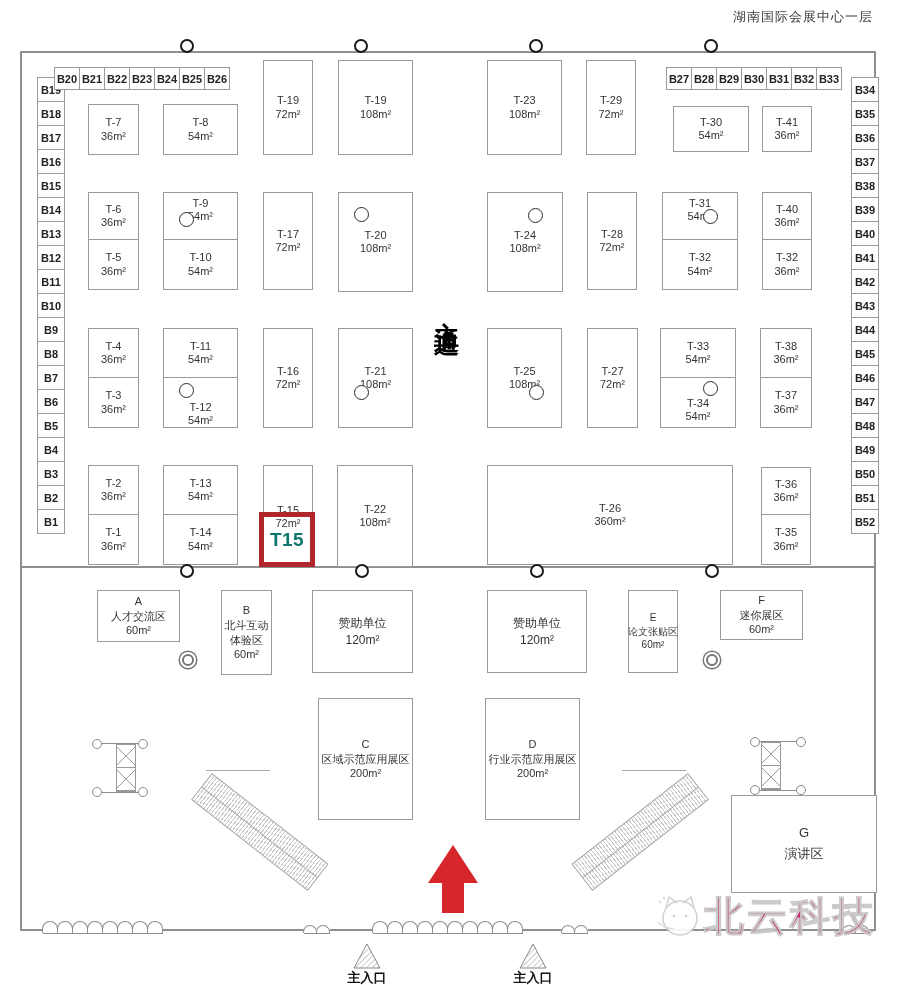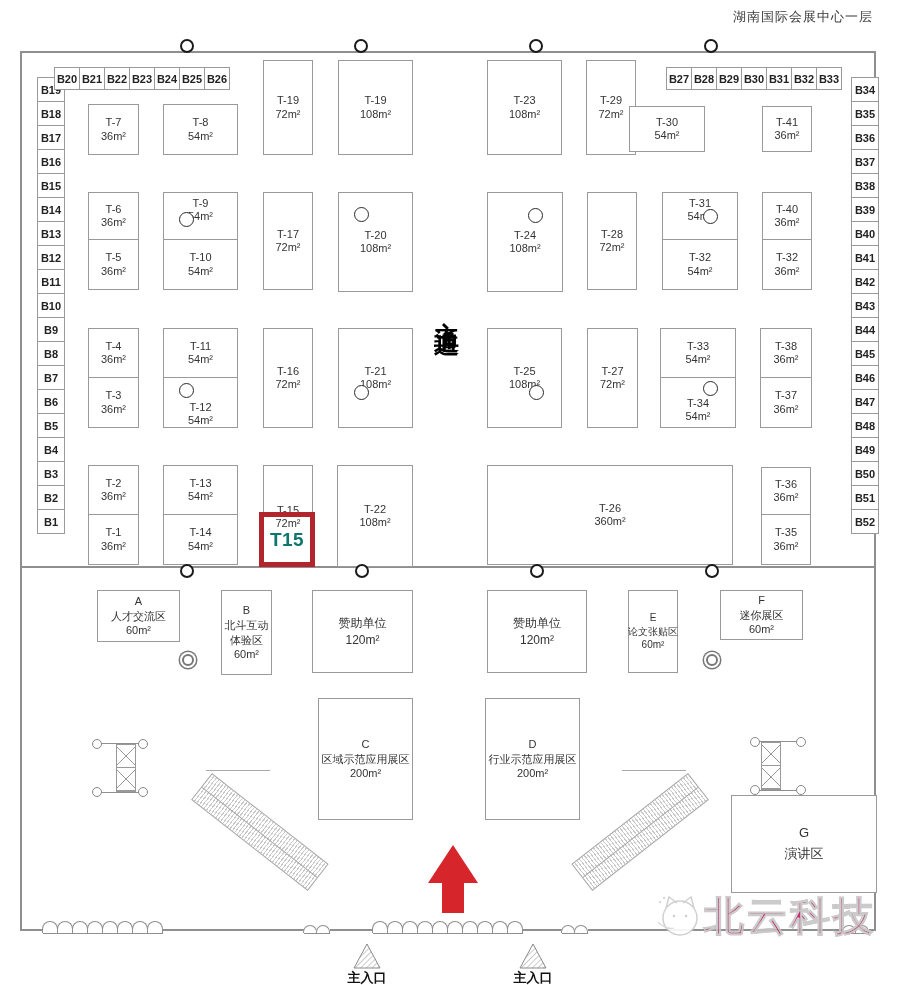--- a/index.html
+++ b/index.html
@@ -192,21 +192,21 @@
       <span>108m²</span>
     </div>
   <div class="booth" style="left:487px;top:60px;width:75px;height:95px">
       <span>T-23</span>
       <span>108m²</span>
     </div>
   <div class="booth" style="left:586px;top:60px;width:50px;height:95px">
       <span>T-29</span>
       <span>72m²</span>
     </div>
-  <div class="booth" style="left:629px;top:106px;width:76px;height:46px">
+  <div class="booth" style="left:673px;top:106px;width:76px;height:46px">
       <span>T-30</span>
       <span>54m²</span>
     </div>
   <div class="booth" style="left:762px;top:106px;width:50px;height:46px">
       <span>T-41</span>
       <span>36m²</span>
     </div>
 
   <div class="booth" style="left:88px;top:192px;width:51px;height:48px">
       <span>T-6</span>

